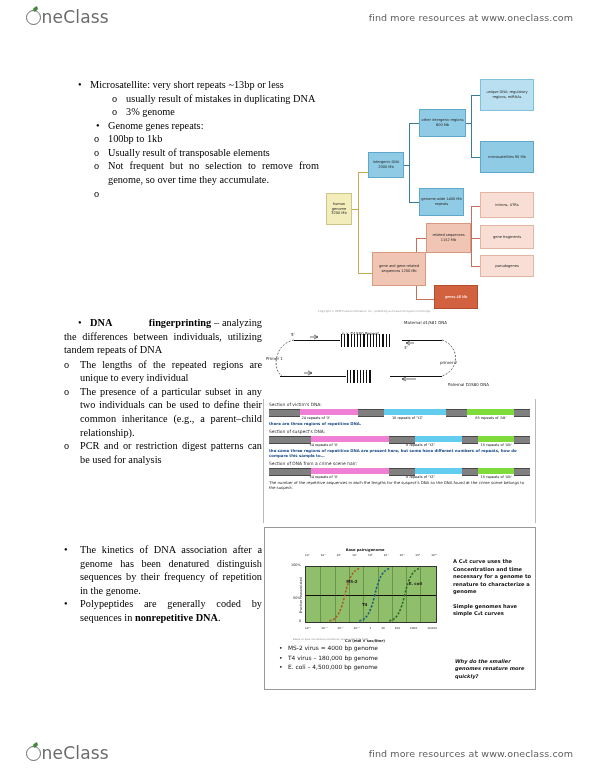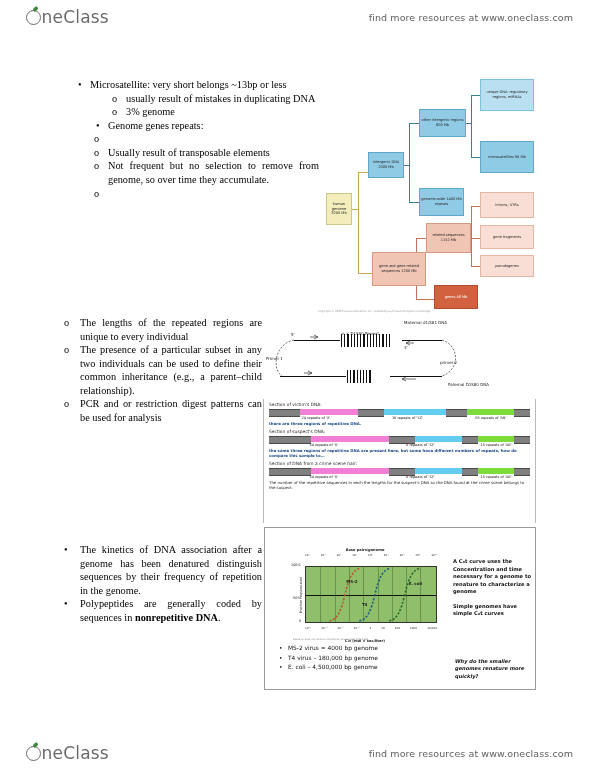--- a/index.html
+++ b/index.html
@@ -359,36 +359,37 @@
       </span>
       <span class="rest">neClass</span>
   </div>
   <div class="find-more">find more resources at www.oneclass.com</div>
 </div>
 
 <div class="notes block-a">
 
   <div class="li lvl1">
     <span class="mk">•</span>
-    <span class="tx">Microsatellite: very short belongs ~13bp or less</span>
+    <span class="tx">Microsatellite: very short repeats ~13bp or less</span>
   </div>
   <div class="li lvl2">
     <span class="mk">o</span>
     <span class="tx">usually result of mistakes in duplicating DNA</span>
   </div>
   <div class="li lvl2">
     <span class="mk">o</span>
     <span class="tx">3% genome</span>
   </div>
   <div class="li lvl1b">
     <span class="mk">•</span>
     <span class="tx">Genome genes repeats:</span>
   </div>
   <div class="li lvl2b">
     <span class="mk">o</span>
+    <span class="tx">100bp to 1kb</span>
   </div>
   <div class="li lvl2b">
     <span class="mk">o</span>
     <span class="tx">Usually result of transposable elements</span>
   </div>
   <div class="li lvl2b">
     <span class="mk">o</span>
     <span class="tx">Not frequent but no selection to remove from genome, so over time they accumulate.</span>
   </div>
   <div class="li lvl2b">
@@ -445,20 +446,25 @@
   <div class="node n-pink-l" style="left:164px; top:149px; width:54px; height:24px;">gene fragments</div>
 
   <div class="node n-pink-l" style="left:164px; top:179px; width:54px; height:22px;">pseudogenes</div>
 
   <div class="node n-red" style="left:118px; top:209px; width:44px; height:24px;">genes 48 Mb</div>
 
   <div class="fig-credit">Copyright © 2009 Pearson Education, Inc., publishing as Pearson Benjamin Cummings</div>
 </div>
 
 <div class="notes block-b">
+  <p class="hanging" style="margin:0 0 1px 0;">
+    <span>•</span>&nbsp;&nbsp;
+    <b>DNA</b>&nbsp;&nbsp;&nbsp;&nbsp;&nbsp;&nbsp;&nbsp;&nbsp;&nbsp;&nbsp;&nbsp;&nbsp;
+    <b>fingerprinting</b><span> – analyzing the differences between individuals, utilizing tandem repeats of DNA</span>
+  </p>
   <div class="li" style="padding-left:0;">
     <span class="mk" style="width:16px;">o</span>
     <span class="tx">The lengths of the repeated regions are unique to every individual</span>
   </div>
   <div class="li" style="padding-left:0;">
     <span class="mk" style="width:16px;">o</span>
     <span class="tx">The presence of a particular subset in any two individuals can be used to define their common inheritance (e.g., a parent–child relationship).</span>
   </div>
   <div class="li" style="padding-left:0;">
     <span class="mk" style="width:16px;">o</span>

